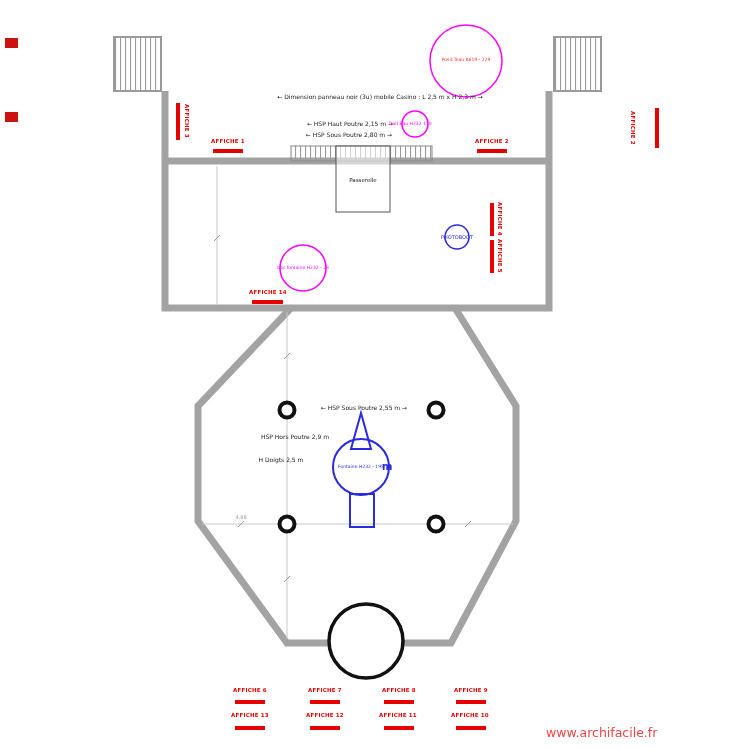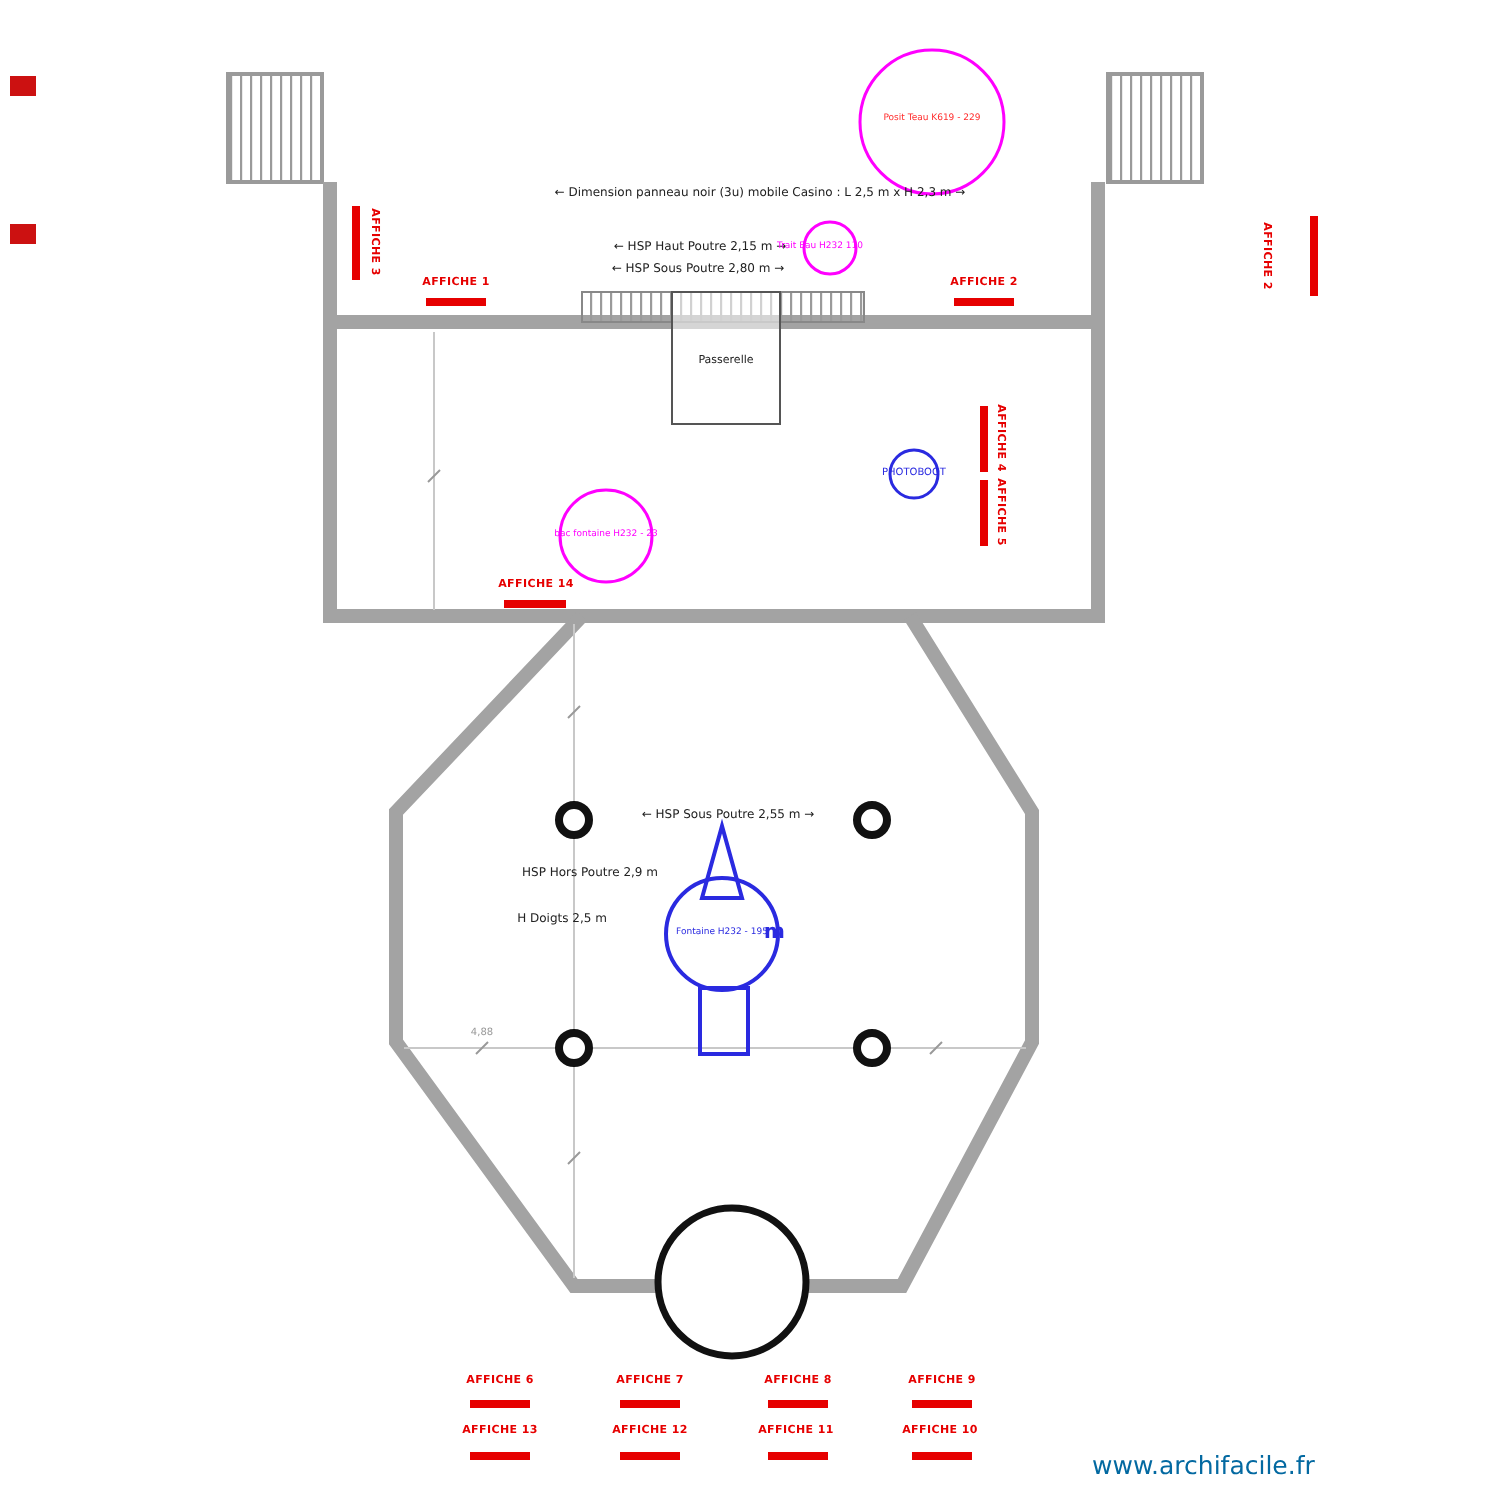--- a/index.html
+++ b/index.html
@@ -12,21 +12,21 @@
   .red  { color:#e60000; font-weight:bold; font-size:5.5px; letter-spacing:.2px; }
   .blk6 { font-size:6px;   color:#222; }
   .blk5 { font-size:5.5px; color:#222; }
   .mag  { color:#ff00ff; font-size:4.5px; }
   .pkr  { color:#ff2d2d; font-size:4.5px; }
   .blue { color:#2a2ae0; }
   .tiny { font-size:4.5px; }
   .dim  { font-size:5px; color:#999; }
   .bar  { position:absolute; background:#e60000; }
   .marker { position:absolute; background:#cc1111; }
-  .wm   { position:absolute; left:546px; top:725px; font-size:12.5px; color:#0369a1;
+  .wm   { position:absolute; left:546px; top:725px; font-size:12.5px; color:#ef4444;
           font-family:"DejaVu Sans", sans-serif; }
   .munit { font-size:10px; font-weight:bold; }
 </style>
 </head>
 <body>
 
 <div class="stage">
 
   <svg class="plan" width="750" height="750" viewBox="0 0 750 750">
     <defs>

